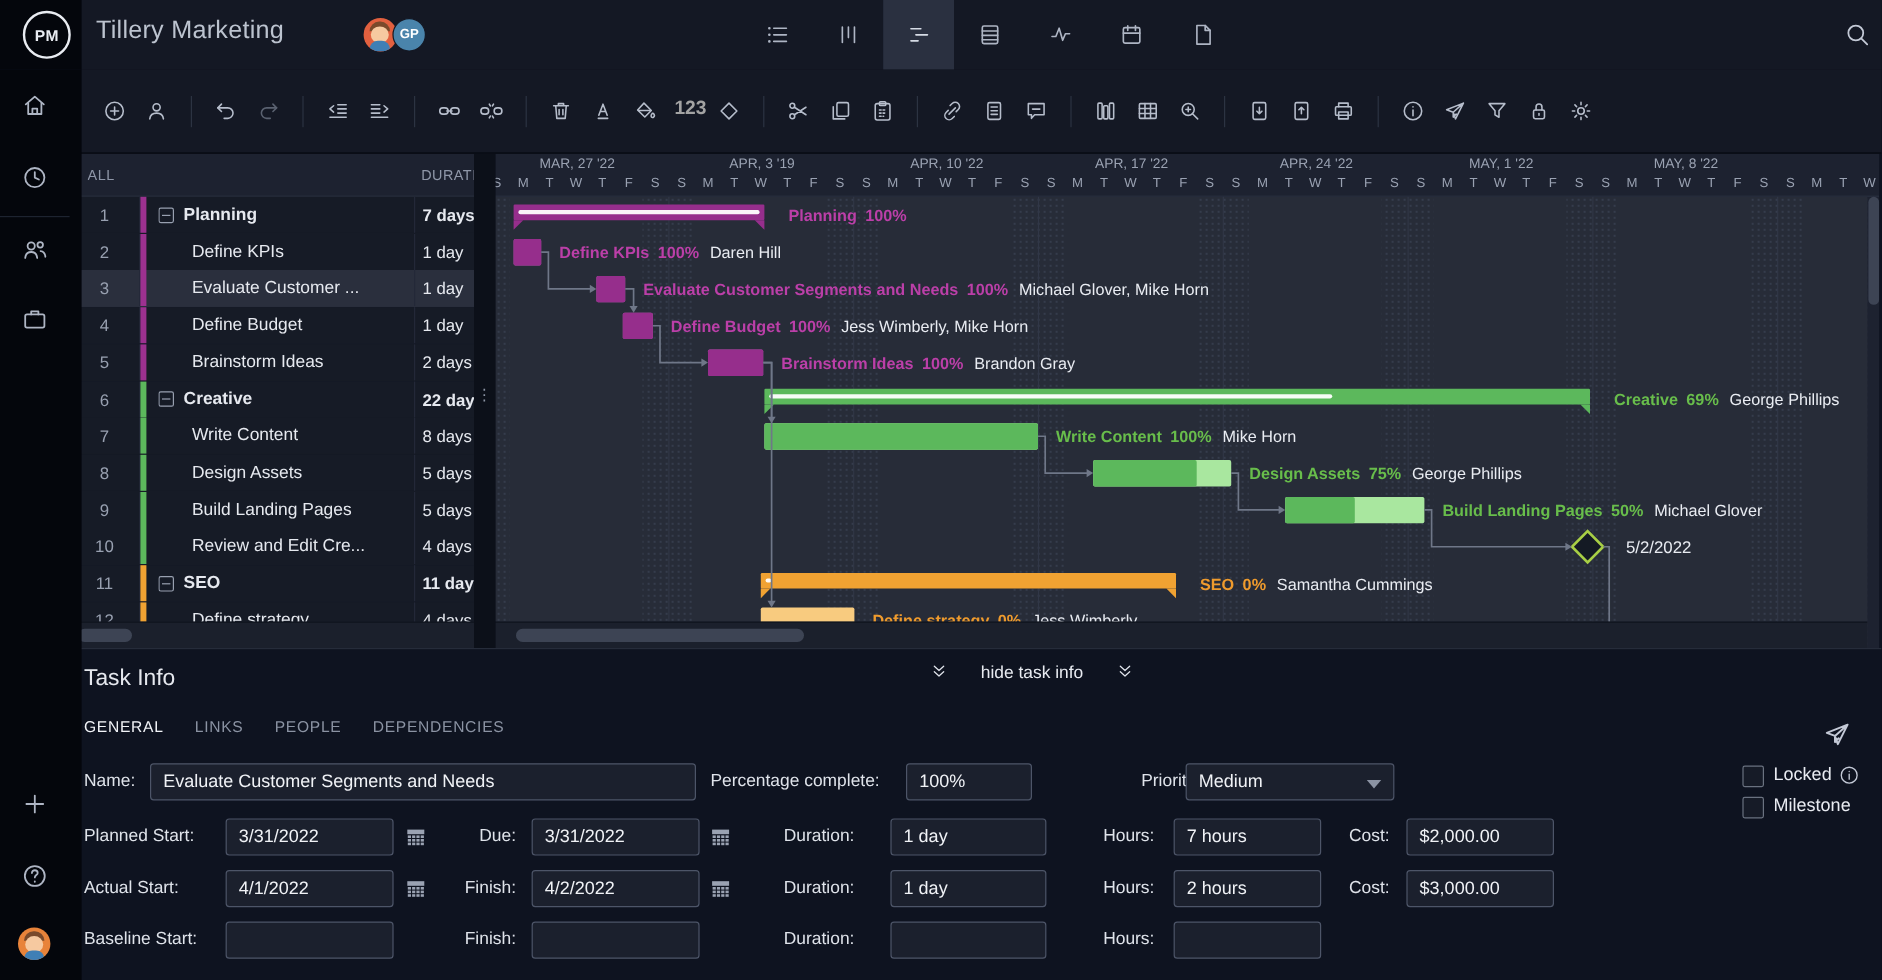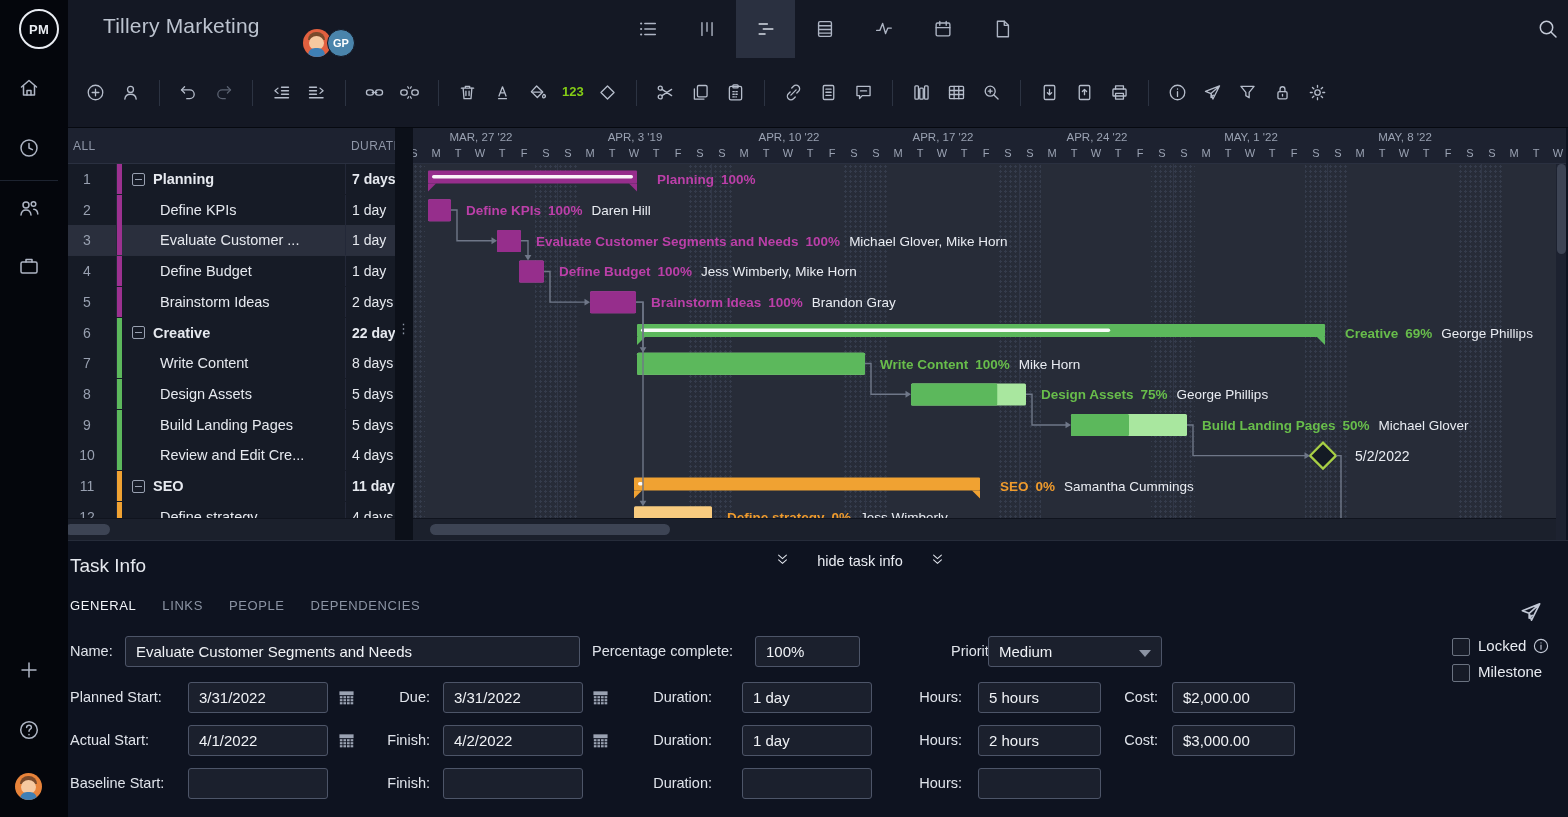--- a/index.html
+++ b/index.html
@@ -18,36 +18,36 @@
   #sidebar{left:0;top:58px;width:58px;height:759px;background:#04060c;z-index:25;}
   .side-ic{position:absolute;left:17px;width:24px;height:24px;color:#aeb5c4;cursor:pointer;}
   #sidebar .divider-h{position:absolute;left:0;top:122px;width:58px;height:1px;background:#1d2330;}
   #side-avatar{position:absolute;left:15px;width:27px;height:27px;border-radius:50%;background:#e8833a;overflow:hidden;cursor:pointer;}
   .mini-face{position:relative;width:100%;height:100%;}
   .mini-face .skin{position:absolute;left:6px;top:7px;width:15px;height:14px;border-radius:50%;background:#f6c9a0;}
   .mini-face .hair{position:absolute;left:5px;top:3px;width:17px;height:8px;border-radius:8px 8px 0 0;background:#7a4a2b;}
   .mini-face .body{position:absolute;left:5px;top:19px;width:17px;height:9px;border-radius:7px 7px 0 0;background:#3f7fb5;}
 
   #topbar{left:58px;top:0;width:1510px;height:58px;background:#141824;z-index:20;}
-  #app-title{position:absolute;left:22px;top:14px;font-size:21px;color:#bcc3cf;letter-spacing:.2px;margin-left:23px;}
+  #app-title{position:absolute;left:22px;top:14px;font-size:21px;color:#bcc3cf;letter-spacing:.2px;}
   #avatars{position:absolute;left:245px;top:15px;height:28px;}
-  .avatar{position:absolute;top:14px;width:28px;height:28px;border-radius:50%;box-sizing:border-box;text-align:right;}
+  .avatar{position:absolute;top:0;width:28px;height:28px;border-radius:50%;box-sizing:border-box;text-align:right;}
   #avatar-photo{left:0;background:#e2603f;overflow:hidden;z-index:1;}
   #avatar-gp{left:24px;background:#4a84ab;color:#fff;font-size:11px;font-weight:bold;display:flex;align-items:center;justify-content:center;z-index:2;border:1px solid #141824;}
   #viewbar{position:absolute;left:560px;top:0;height:58px;display:flex;}
   .view-tab{width:59px;height:58px;display:flex;align-items:center;justify-content:center;color:#aeb5c4;cursor:pointer;}
   .view-tab.active{background:#2a3040;color:#d6dbe5;}
   #search-btn{position:absolute;right:18px;top:17px;width:24px;height:24px;color:#c3c9d6;cursor:pointer;}
 
   #toolbar{left:58px;top:58px;width:1510px;height:70px;background:#141824;border-bottom:1px solid #060910;box-sizing:border-box;z-index:20;display:flex;align-items:center;padding-left:20px;}
   .tb-group{display:flex;align-items:center;}
   .tb-btn{width:35px;height:35px;display:flex;align-items:center;justify-content:center;color:#b6bdcb;cursor:pointer;border-radius:4px;}
   .tb-btn.dim{color:#5a6170;}
   .tb-div{width:1px;height:26px;background:#2c3342;margin:0 11px;}
-  .tb-123{font-size:13px;font-weight:bold;color:#84cc16;letter-spacing:0;}
+  .tb-123{font-size:16px;font-weight:bold;color:#a3a3a3;letter-spacing:0;}
 
   
   #grid{left:58px;top:128px;width:337px;height:412px;background:#161b26;overflow:hidden;z-index:10;}
   #grid-header{position:absolute;left:0;top:0;width:100%;height:36px;background:#1d2230;border-bottom:1px solid #2a3040;box-sizing:border-box;font-size:12px;color:#8f97a8;letter-spacing:.4px;}
   #grid-header .hc{position:absolute;top:11px;white-space:nowrap;overflow:hidden;}
   .grid-row{position:absolute;left:0;width:100%;height:31px;box-sizing:border-box;border-bottom:1px solid #20263310;background:#161b26;cursor:pointer;}
   .grid-row.selected{background:#2a2f3d;}
   .grid-row .num{position:absolute;left:0;top:0;width:59px;height:100%;display:flex;align-items:center;justify-content:center;font-size:14px;color:#98a0b0;border-right:1px solid #232838;box-sizing:border-box;}
   .grid-row .strip{position:absolute;left:59px;top:0;width:5px;height:100%;}
   .grid-row .nm{position:absolute;top:0;height:100%;display:flex;align-items:center;font-size:14.5px;color:#e6e9ef;white-space:nowrap;overflow:hidden;}
@@ -835,21 +835,21 @@
             <rect x="4" y="17" width="3.2" height="2.6"></rect>
             <rect x="8.3" y="17" width="3.2" height="2.6"></rect>
             <rect x="12.6" y="17" width="3.2" height="2.6"></rect>
             <rect x="16.9" y="17" width="3.2" height="2.6"></rect>
           </g>
         </svg>
       </div>
       <div class="plabel" style="left: 532px; width: 180px; text-align: right; top: 148px;">Duration:</div>
       <div class="pinput" style="left: 742px; width: 130px; top: 141px;">1 day</div>
       <div class="plabel" style="left: 782px; width: 180px; text-align: right; top: 148px;">Hours:</div>
-      <div class="pinput" style="left: 978px; width: 123px; top: 141px;">5 hours</div>
+      <div class="pinput" style="left: 978px; width: 123px; top: 141px;">7 hours</div>
       <div class="plabel" style="left: 978px; width: 180px; text-align: right; top: 148px;">Cost:</div>
       <div class="pinput" style="left: 1172px; width: 123px; top: 141px;">$2,000.00</div>
       <div class="plabel" style="left: 70px; top: 191px;">Actual Start:</div>
       <div class="pinput" style="left: 188px; width: 140px; top: 184px;">4/1/2022</div>
       <div class="cal-ic" style="left: 336px; top: 190px;">
         <svg viewBox="0 0 24 24" width="100%" height="100%" fill="currentColor">
           <rect x="3.5" y="4" width="17" height="4.6"></rect>
           <g>
             <rect x="4" y="9.8" width="3.2" height="2.6"></rect>
             <rect x="8.3" y="9.8" width="3.2" height="2.6"></rect>

